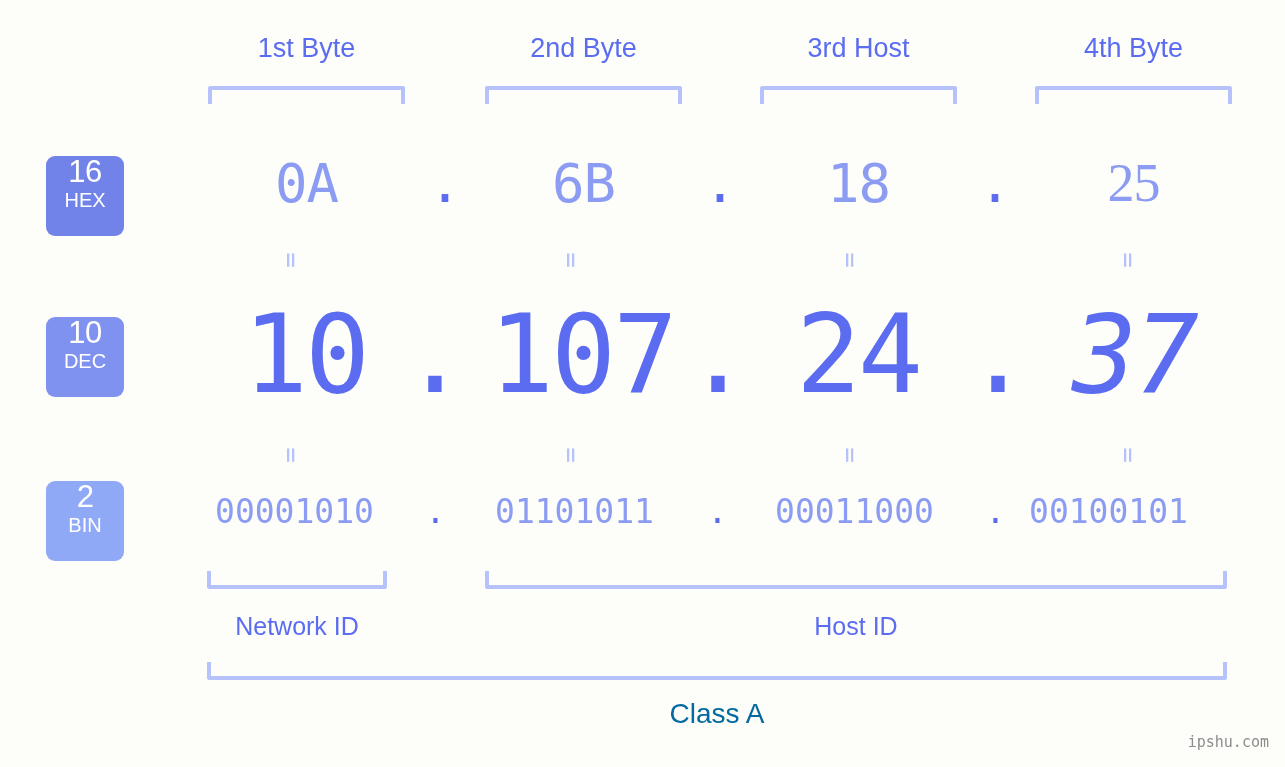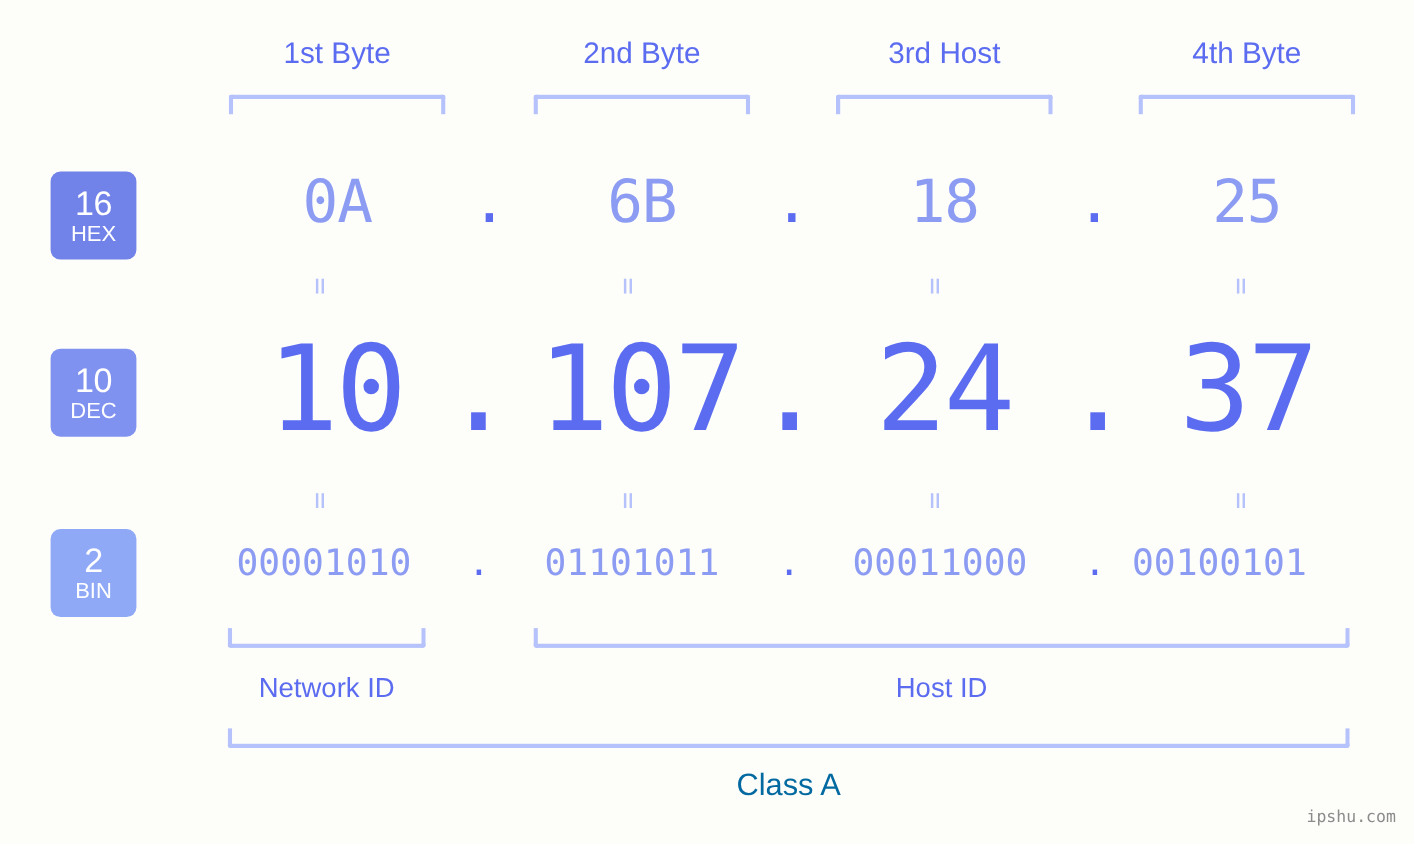--- a/index.html
+++ b/index.html
@@ -22,21 +22,20 @@
   
   .badge {
     position: absolute;
     left: 46px;
     width: 78px;
     height: 80px;
     border-radius: 9px;
     display: flex;
     flex-direction: column;
     align-items: center;
-    justify-content: center;
     color: #ffffff;
     line-height: 1;
     box-sizing: border-box;
   }
   .badge .num {
     font-size: 31px;
     font-weight: 400;
     letter-spacing: -0.5px;
   }
   .badge .nm {
@@ -194,36 +193,36 @@
     <span class="nm">BIN</span>
   </div>
 
   <div class="row hex-row">
     <div class="cell hex-val" style="left:208px;width:197px;">0A</div>
     <div class="cell hex-dot" style="left:405px;width:80px;">.</div>
     <div class="cell hex-val" style="left:485px;width:197px;">6B</div>
     <div class="cell hex-dot" style="left:680px;width:80px;">.</div>
     <div class="cell hex-val" style="left:760px;width:197px;">18</div>
     <div class="cell hex-dot" style="left:955px;width:80px;">.</div>
-    <div class="cell hex-val" style="left:1035px;width:197px;">25</div>
+    <div class="cell hex-val" style="left:1035px;width:197px;font-family:Liberation Serif, serif;">25</div>
   </div>
 
   <div class="eq" style="left:283px;top:245px;">=</div>
   <div class="eq" style="left:563px;top:245px;">=</div>
   <div class="eq" style="left:842px;top:245px;">=</div>
   <div class="eq" style="left:1120px;top:245px;">=</div>
 
   <div class="row dec-row">
     <div class="cell dec-val" style="left:200px;width:210px;">10</div>
     <div class="cell dec-dot" style="left:395px;width:80px;">.</div>
     <div class="cell dec-val" style="left:466px;width:232px;">107</div>
     <div class="cell dec-dot" style="left:678px;width:80px;">.</div>
     <div class="cell dec-val" style="left:752px;width:212px;">24</div>
     <div class="cell dec-dot" style="left:958px;width:80px;">.</div>
-    <div class="cell dec-val" style="left:1028px;width:212px;">37</div>
+    <div class="cell dec-val" style="left:1028px;width:212px;font-style:italic;">37</div>
   </div>
 
   <div class="eq" style="left:283px;top:440px;">=</div>
   <div class="eq" style="left:563px;top:440px;">=</div>
   <div class="eq" style="left:842px;top:440px;">=</div>
   <div class="eq" style="left:1120px;top:440px;">=</div>
 
   <div class="row bin-row">
     <div class="cell bin-val" style="left:196px;width:197px;">00001010</div>
     <div class="cell bin-dot" style="left:398px;width:75px;">.</div>

